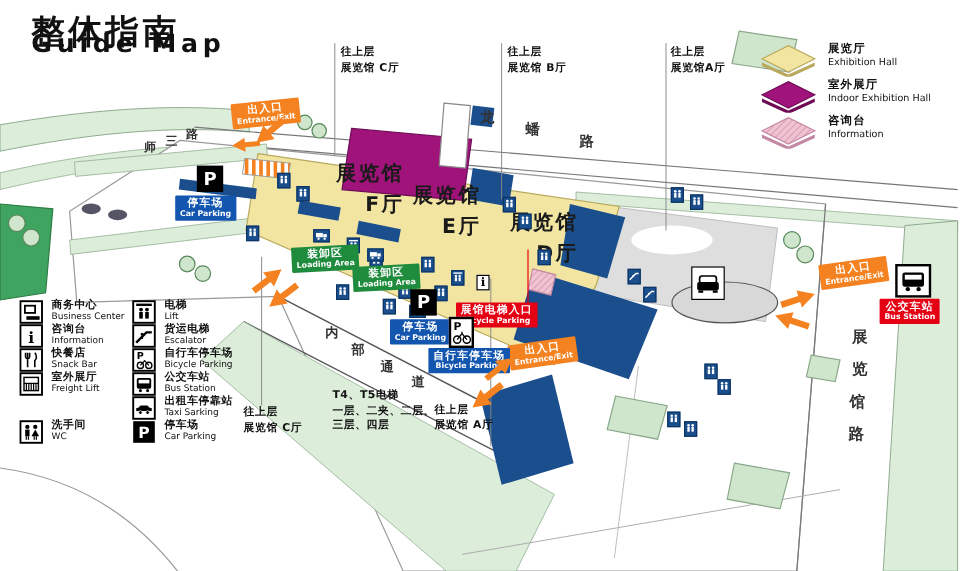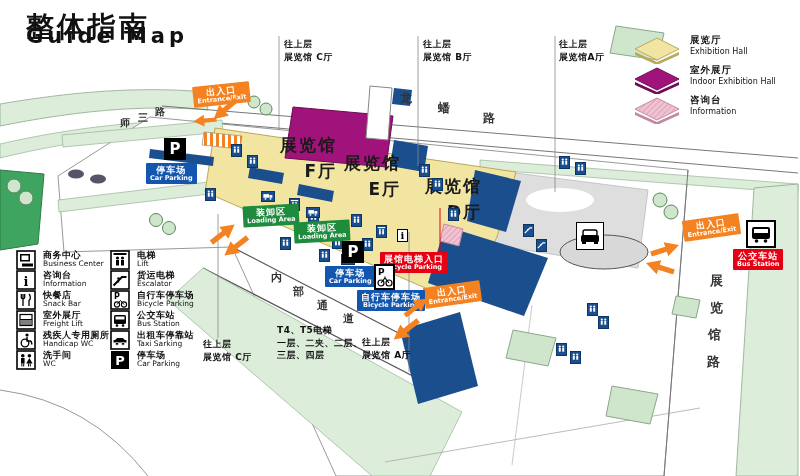--- a/index.html
+++ b/index.html
@@ -343,32 +343,20 @@
     <svg class="licon" viewBox="0 0 20 20">
         <rect x="1" y="1" width="18" height="18" fill="#fff" stroke="#000" stroke-width="1.6"></rect>
         <rect x="4" y="4.5" width="12" height="11" fill="none" stroke="#000" stroke-width="1.2"></rect>
         <path d="M6,9.5 V15.5 M8,9.5 V15.5 M10,9.5 V15.5 M12,9.5 V15.5 M14,9.5 V15.5 M4,9.5 H16" stroke="#000" stroke-width="1"></path>
       </svg>
     <span class="ltext">
         <span class="zh">室外展厅</span>
         <span class="en">Freight Lift</span>
       </span>
   </div>
-  <div class="lrow" style="left:16px;top:330px">
-    <svg class="licon" viewBox="0 0 20 20">
-        <rect x="1" y="1" width="18" height="18" fill="#fff" stroke="#000" stroke-width="1.6"></rect>
-        <circle cx="9" cy="13" r="3.8" fill="none" stroke="#000" stroke-width="1.3"></circle>
-        <circle cx="11" cy="5" r="1.6" fill="#000"></circle>
-        <path d="M11,7 V11 H15 M15,11 L16,14.5" fill="none" stroke="#000" stroke-width="1.4"></path>
-      </svg>
-    <span class="ltext">
-        <span class="zh">残疾人专用厕所</span>
-        <span class="en">Handicap WC</span>
-      </span>
-  </div>
   <div class="lrow" style="left:16px;top:350px">
     <svg class="licon" viewBox="0 0 20 20">
         <rect x="1" y="1" width="18" height="18" fill="#fff" stroke="#000" stroke-width="1.6"></rect>
         <circle cx="6.8" cy="5.8" r="1.8" fill="#000"></circle>
         <rect x="5" y="8" width="3.6" height="5.5" fill="#000"></rect>
         <rect x="5.4" y="13.5" width="1" height="3" fill="#000"></rect>
         <rect x="7.2" y="13.5" width="1" height="3" fill="#000"></rect>
         <circle cx="13.4" cy="5.8" r="1.8" fill="#000"></circle>
         <polygon points="13.4,8 16.6,13.5 10.2,13.5" fill="#000"></polygon>
         <rect x="12" y="13.5" width="1" height="3" fill="#000"></rect>

